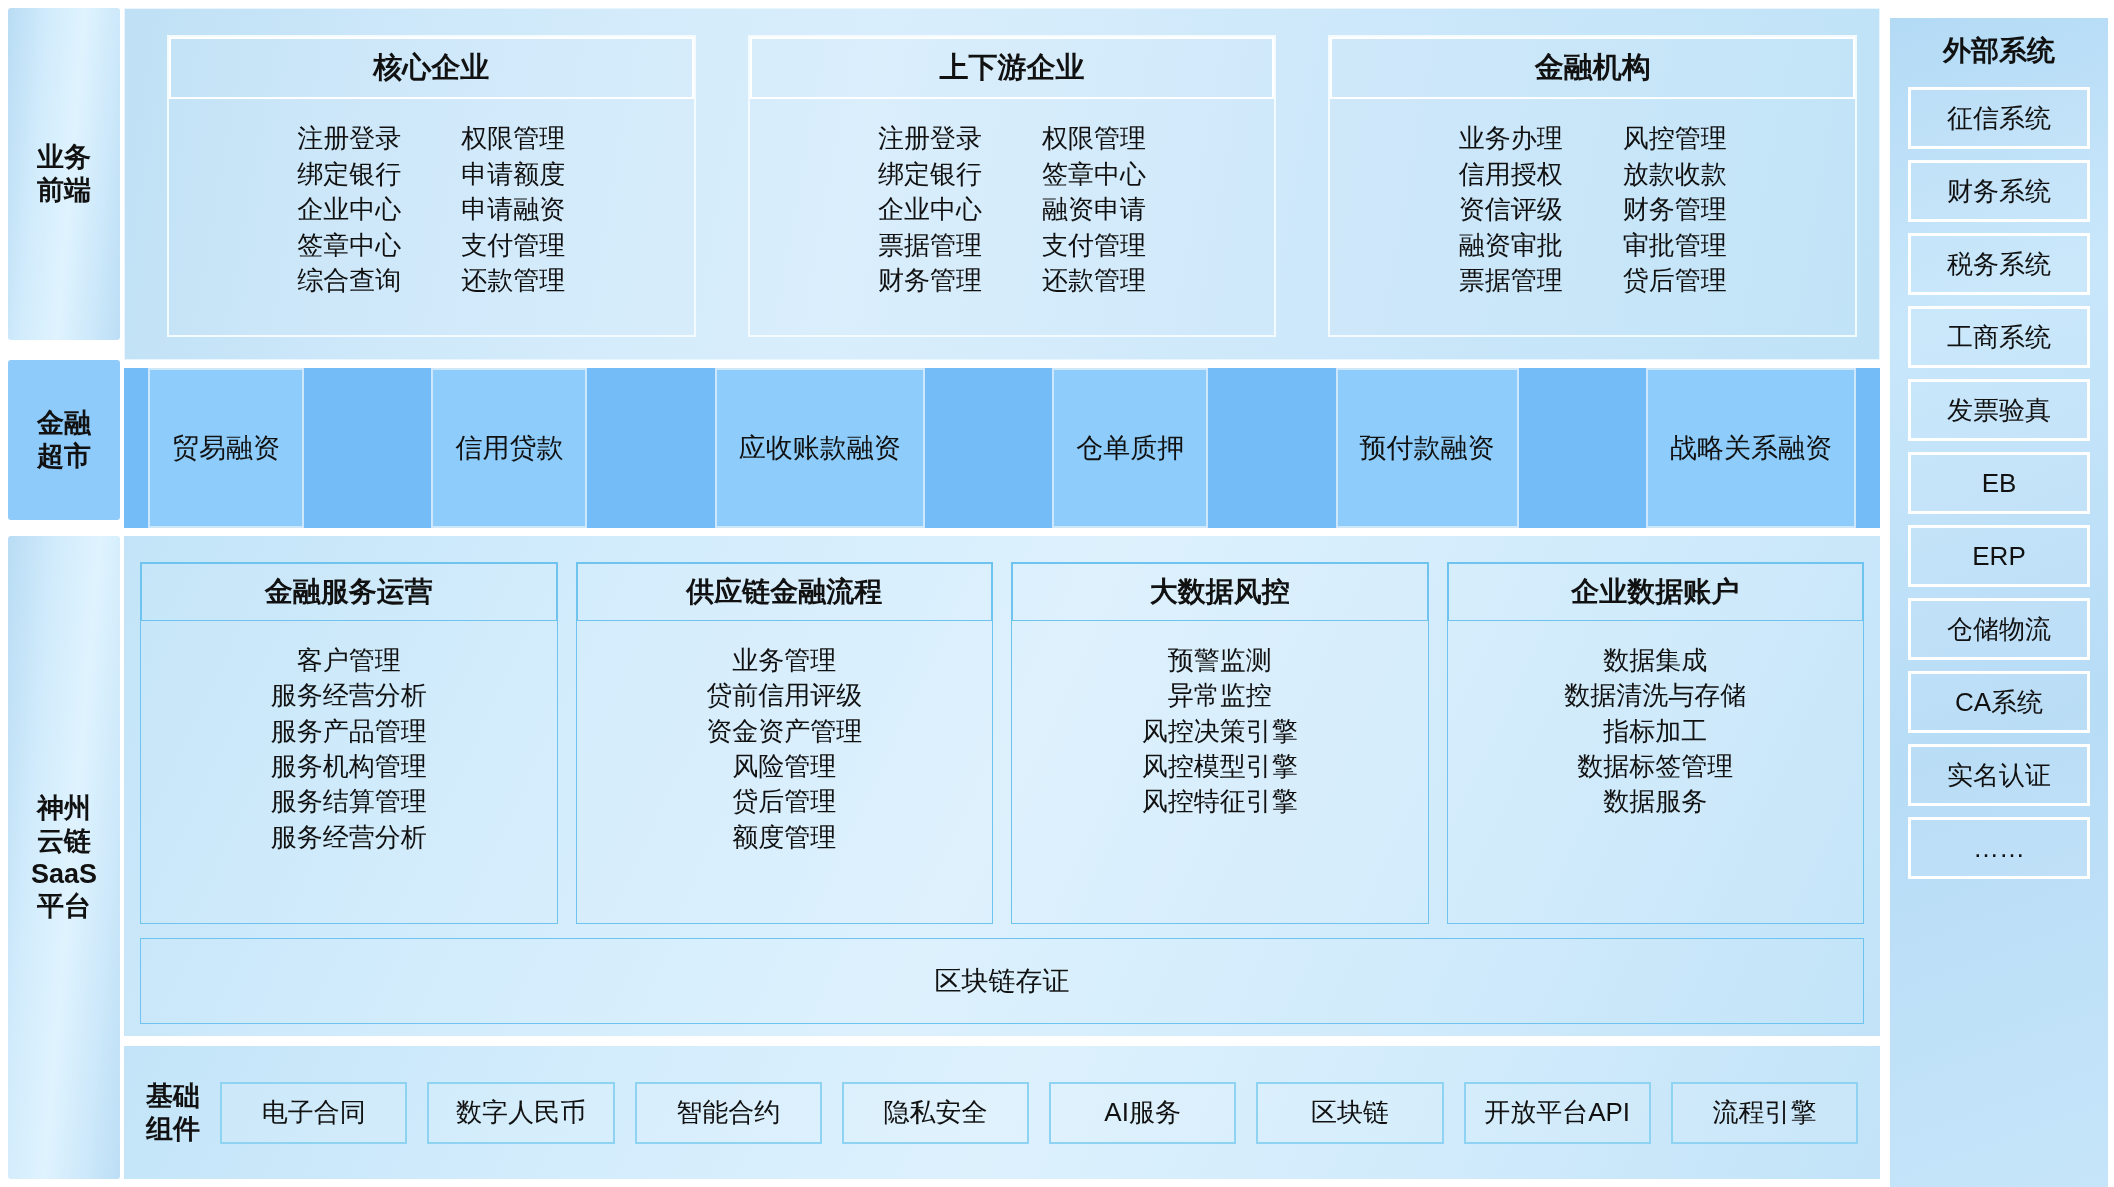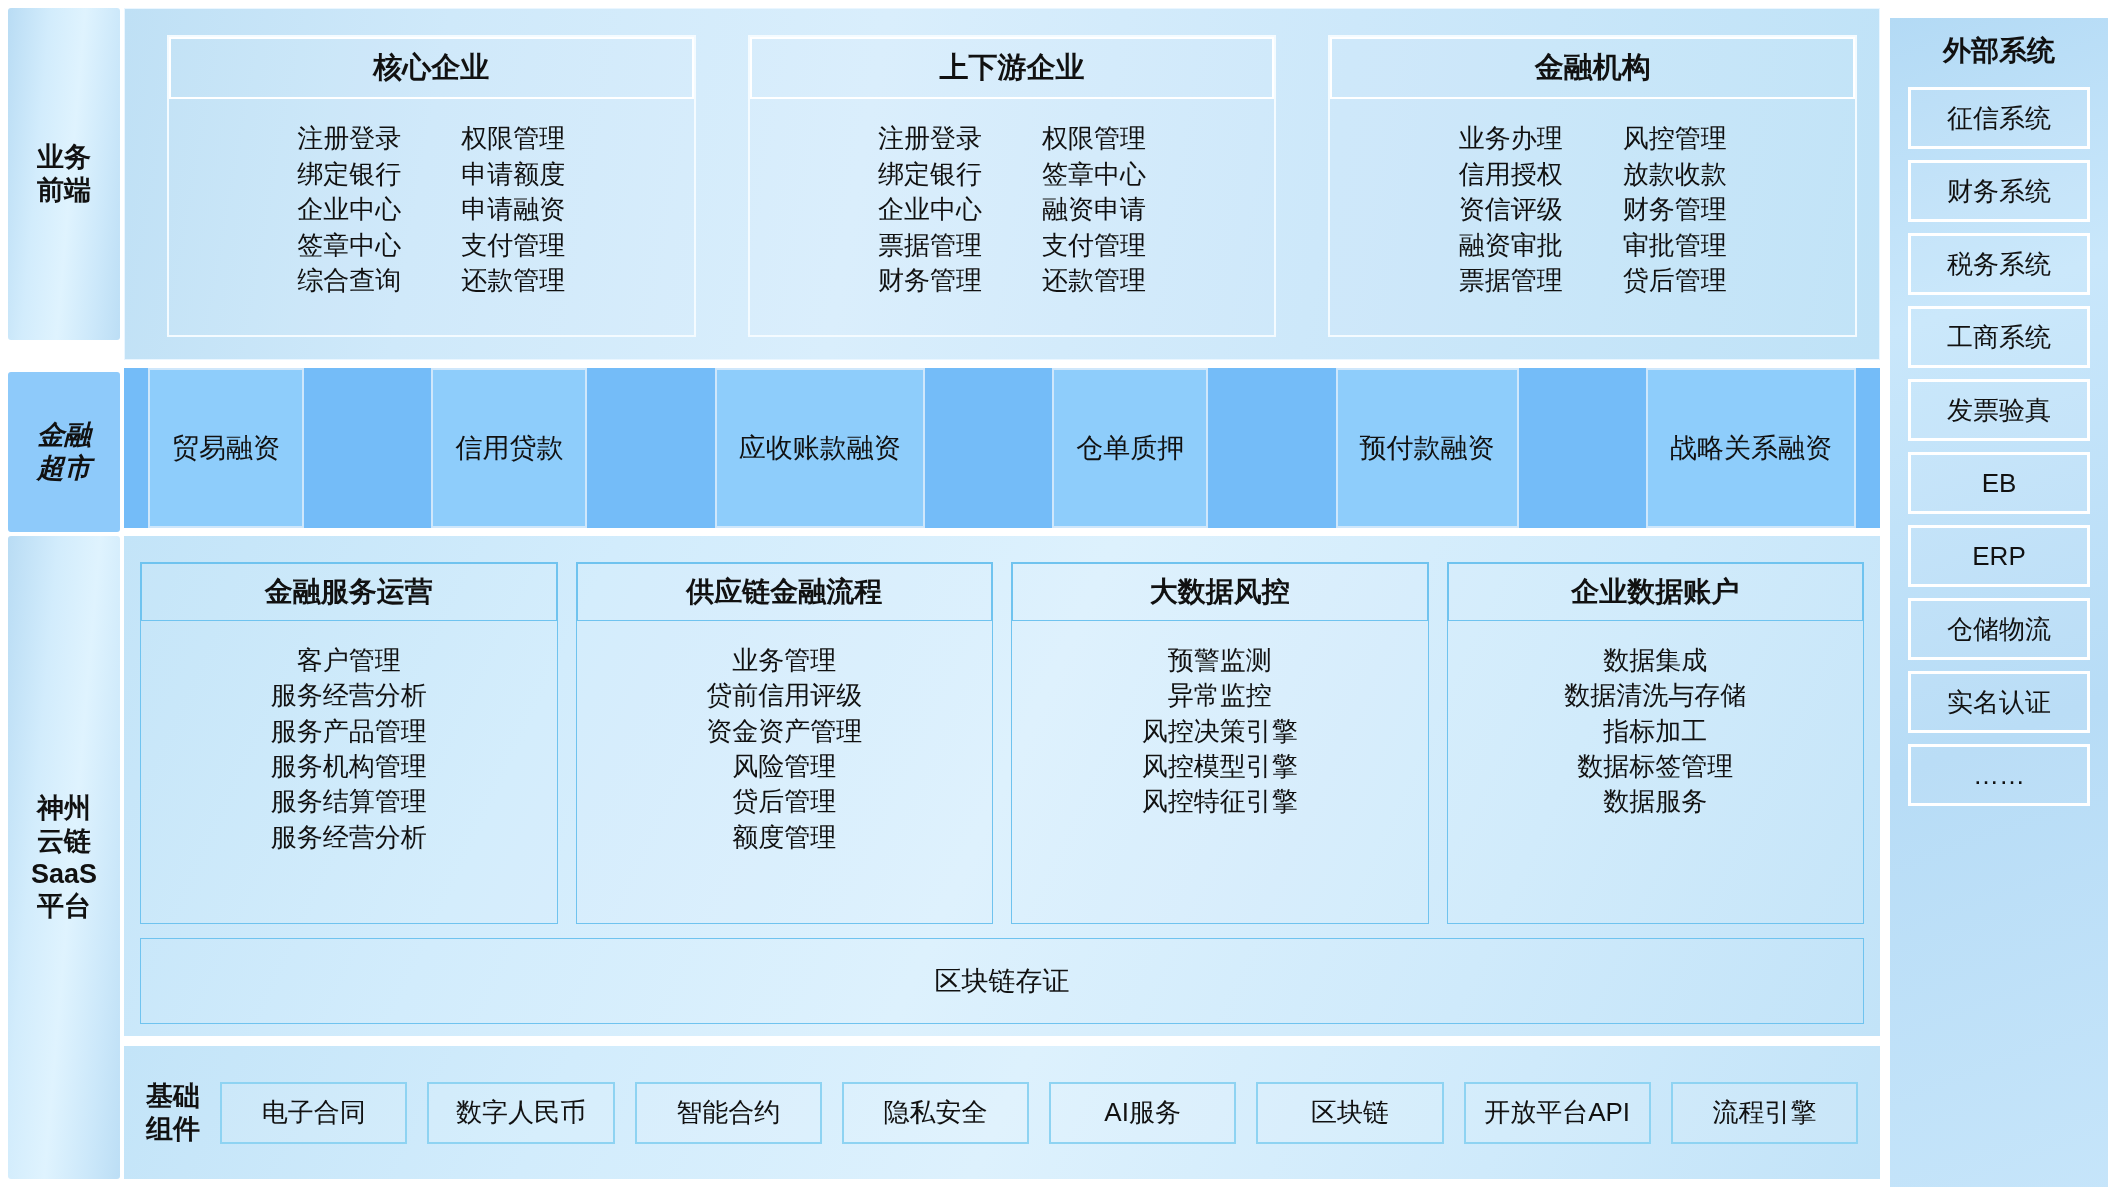--- a/index.html
+++ b/index.html
@@ -19,21 +19,21 @@
 
   
   .rail{
     position:absolute;left:8px;width:112px;
     border-radius:3px;
     display:flex;align-items:center;justify-content:center;
     text-align:center;font-weight:bold;line-height:1.22;
     color:#111;
   }
   .rail.r1{top:8px;height:332px;font-size:27px;}
-  .rail.r2{top:372px;height:160px;font-size:27px;background:#8ecafa;font-style:italic;}
+  .rail.r2{top:360px;height:160px;font-size:27px;background:#8ecafa;}
   .rail.r3{top:536px;height:643px;font-size:27px;}
 
   
   .row1{
     position:absolute;left:124px;top:8px;width:1756px;height:352px;
     box-sizing:border-box;border:1px solid #eaf6ff;padding-left:20px;
   }
   .r1-inner{display:flex;gap:52px;padding:26px 22px 22px 22px;box-sizing:border-box;height:100%;}
   .card{
     flex:1;box-sizing:border-box;
@@ -296,17 +296,18 @@
   <div class="ext">
     <div class="ext-title">外部系统</div>
     <div class="ext-item">征信系统</div>
     <div class="ext-item">财务系统</div>
     <div class="ext-item">税务系统</div>
     <div class="ext-item">工商系统</div>
     <div class="ext-item">发票验真</div>
     <div class="ext-item">EB</div>
     <div class="ext-item">ERP</div>
     <div class="ext-item">仓储物流</div>
+    <div class="ext-item">CA系统</div>
     <div class="ext-item">实名认证</div>
     <div class="ext-item">……</div>
   </div>
 
 </div>
 
 </body></html>

